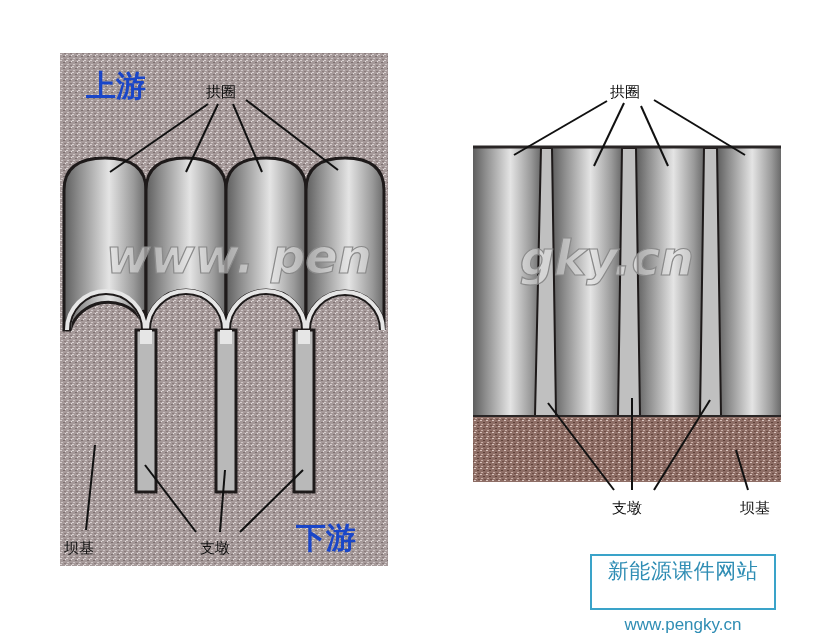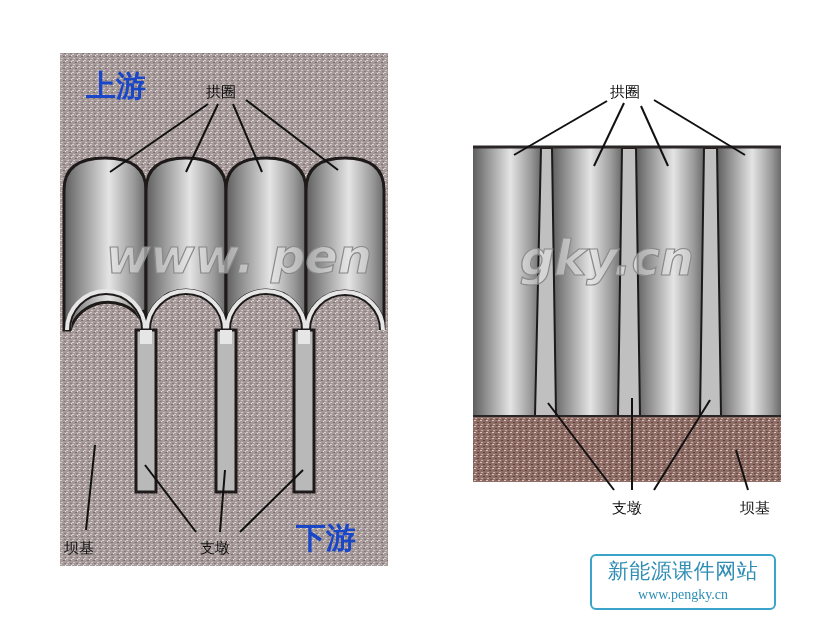--- a/index.html
+++ b/index.html
@@ -4,24 +4,24 @@
 <style>
   html, body { margin: 0; padding: 0; background: #ffffff; }
   body { width: 840px; height: 640px; position: relative; overflow: hidden;
          font-family: "DejaVu Sans", "Liberation Sans", sans-serif; }
   svg { position: absolute; left: 0; top: 0; }
   .lbl { font-family: "DejaVu Sans", sans-serif; font-size: 15px; fill: #111; }
   .lbl-blue { font-family: "DejaVu Sans", sans-serif; font-size: 30px; font-weight: bold; fill: #1a46c8; }
   .wm { font-family: "DejaVu Sans", sans-serif; font-size: 48px; font-style: italic; font-weight: bold;
         fill: rgba(230,230,230,0.55); stroke: #8a8a8a; stroke-width: 1.2; }
   .badge { position: absolute; left: 590px; top: 554px; width: 186px; height: 56px;
-           border: 2px solid #3aa3c9; border-radius: 6px; box-sizing: border-box; background: #fff;
+           border: 2px solid #3aa3c9; border-radius: 0; box-sizing: border-box; background: #fff;
            text-align: center; color: #2f8db4; }
   .badge-l1 { font-family: "DejaVu Sans", sans-serif; font-size: 21px; line-height: 26px; margin-top: 2px; letter-spacing: 0.5px; }
-  .badge-l2 { font-family: Liberation Serif, serif; font-size: 14px; line-height: 22px; }
+  .badge-l2 { font-family: Liberation Sans, sans-serif; font-size: 17px; line-height: 22px; margin-top: 30px; }
 </style>
 </head>
 <body>
 
 <svg width="840" height="640" viewBox="0 0 840 640">
   <defs>
     <linearGradient id="cyl" x1="0" x2="1" y1="0" y2="0">
       <stop offset="0" stop-color="#5e5e5e"></stop>
       <stop offset="0.18" stop-color="#8c8c8c"></stop>
       <stop offset="0.55" stop-color="#e4e4e4"></stop>

